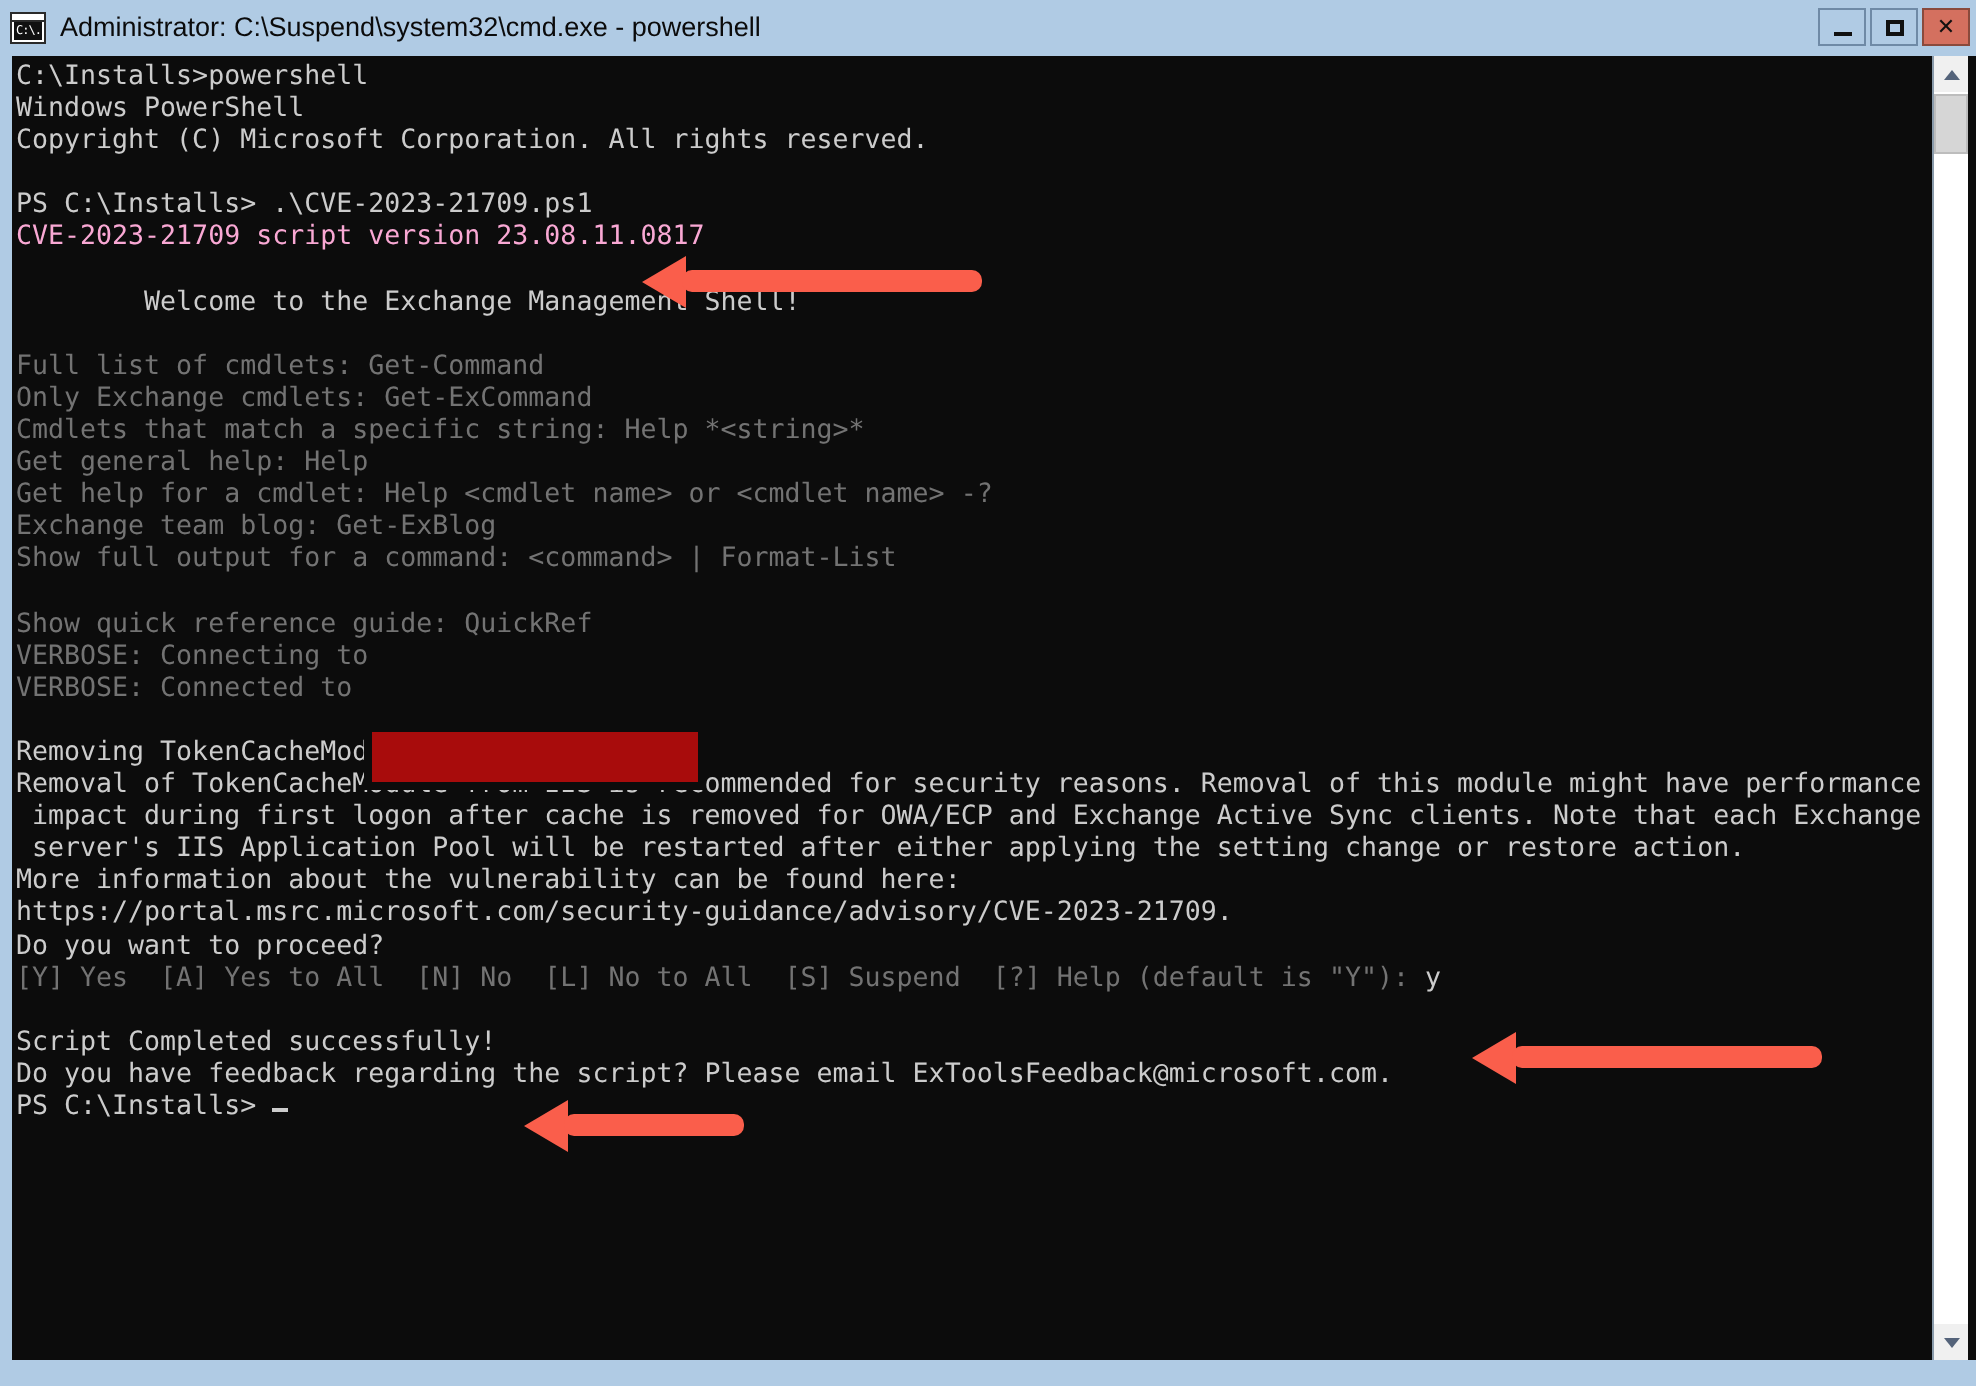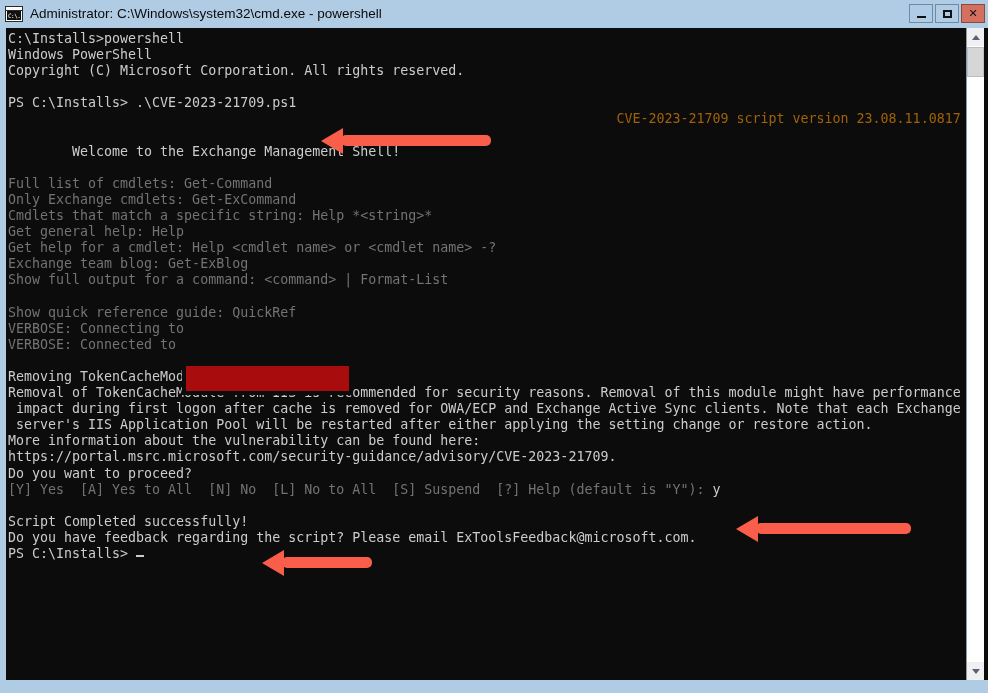--- a/index.html
+++ b/index.html
@@ -126,21 +126,21 @@
     white-space: pre;
     font-family: "DejaVu Sans Mono", monospace;
     font-size: 13.3px;
     line-height: 16.1px;
     color: #cccccc;
     letter-spacing: 0px;
   }
   .ln { display: block; height: 16.1px; }
   .c-white  { color: #cccccc; }
   .c-yellow { color: #737373; }
-  .c-green  { color: #a16207; text-align: right; }
+  .c-green  { color: #f9a8d4; }
 
   .cursor {
     display: inline-block;
     width: 8px;
     height: 2px;
     background: #cccccc;
     vertical-align: baseline;
     margin-bottom: 1px;
   }
 
@@ -222,21 +222,21 @@
 </head>
 <body>
 
 <div id="window">
 
   <div id="titlebar">
     <div id="title-icon">
       <div class="tb"></div>
       <div class="scr">C:\.</div>
     </div>
-    <div id="title-text">Administrator: C:\Windows\system32\cmd.exe - powershell</div>
+    <div id="title-text">Administrator: C:\Suspend\system32\cmd.exe - powershell</div>
 
     <div id="win-buttons">
       <div class="win-btn">
           <span class="glyph-min"></span>
         </div>
       <div class="win-btn">
           <span class="glyph-max"></span>
         </div>
       <div class="win-btn close">
           <span>✕</span>

